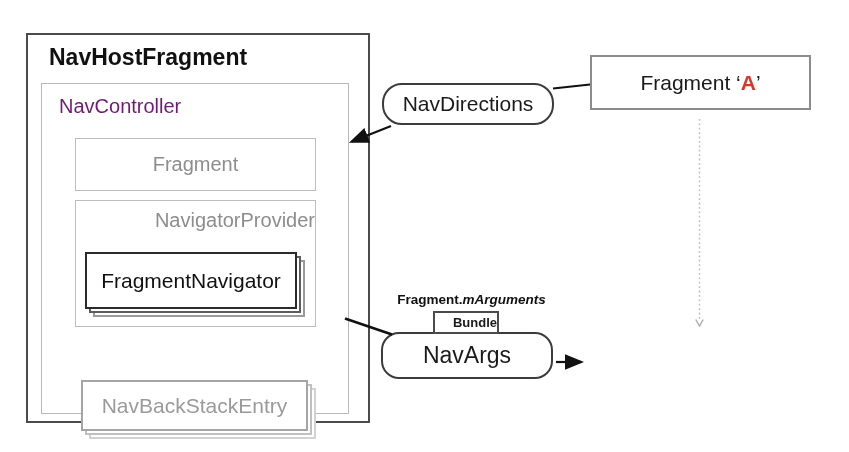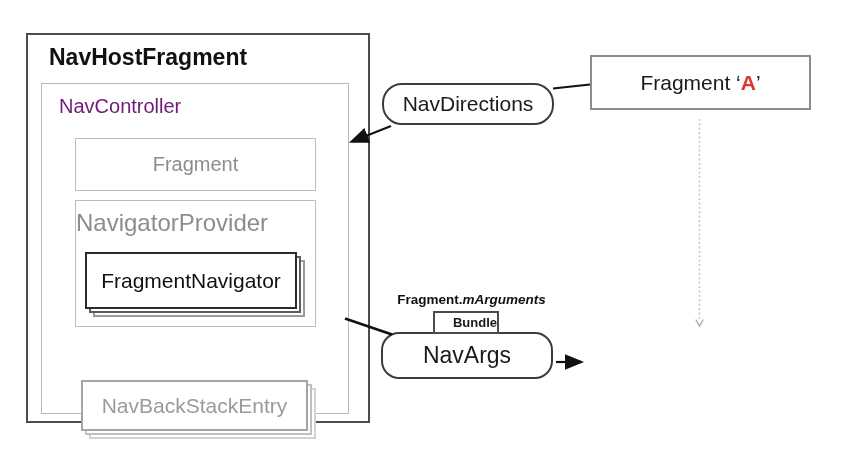--- a/index.html
+++ b/index.html
@@ -11,21 +11,21 @@
   .lbl{white-space:nowrap;}
 
   
   .navhost{left:26px;top:33px;width:344px;height:390px;border:2px solid #4b4b4b;z-index:1;}
   .navhost-lbl{position:absolute;left:21px;top:9px;font-size:23px;font-weight:bold;color:#111;}
   .navctrl{left:13px;top:48px;width:308px;height:331px;border:1px solid #b9b9b9;}
   .navctrl-lbl{position:absolute;left:17px;top:11px;font-size:20px;font-weight:normal;color:#701a75;}
   .navgraph{left:33px;top:54px;width:241px;height:53px;border:1px solid #bdbdbd;
     display:flex;align-items:center;justify-content:center;font-size:20px;color:#8d8d8d;}
   .navprov{left:33px;top:116px;width:241px;height:127px;border:1px solid #bdbdbd;}
-  .navprov-lbl{position:absolute;left:0;right:0;top:8px;text-align:left;font-size:24px;color:#8d8d8d;}
+  .navprov-lbl{position:absolute;left:0;right:0;top:8px;text-align:right;font-size:20px;color:#8d8d8d;}
 
   
   .stack-layer{position:absolute;background:#fff;box-sizing:border-box;}
   .fragnav-main{left:9px;top:51px;width:212px;height:57px;border:2px solid #2b2b2b;
     display:flex;align-items:center;justify-content:center;font-size:21px;color:#111;z-index:3;}
   .fragnav-b1{left:13px;top:55px;width:212px;height:57px;border:2px solid #5d5d5d;z-index:2;}
   .fragnav-b2{left:17px;top:59px;width:212px;height:57px;border:2px solid #9a9a9a;z-index:1;}
   .navbse-wrap{position:absolute;left:39px;top:296px;width:245px;height:70px;}
   .navbse-main{left:0;top:0;width:227px;height:51px;border:2px solid #a5a5a5;
     display:flex;align-items:center;justify-content:center;font-size:21px;color:#9a9a9a;z-index:3;}

